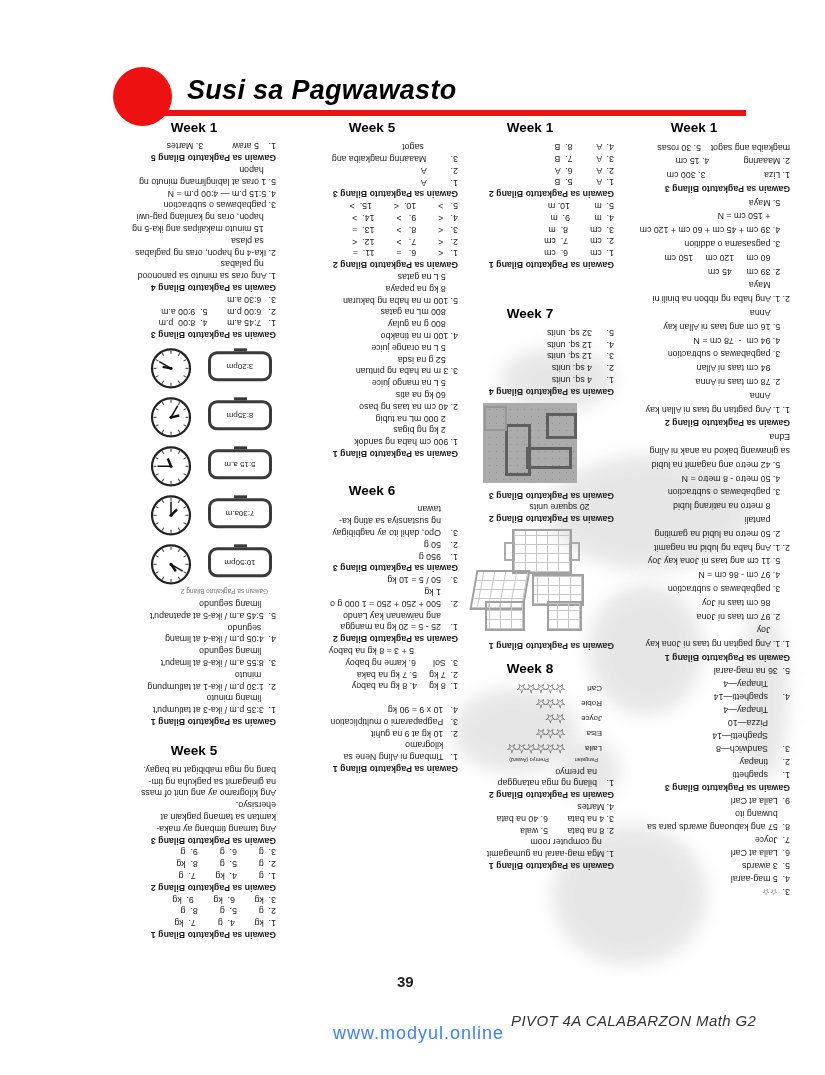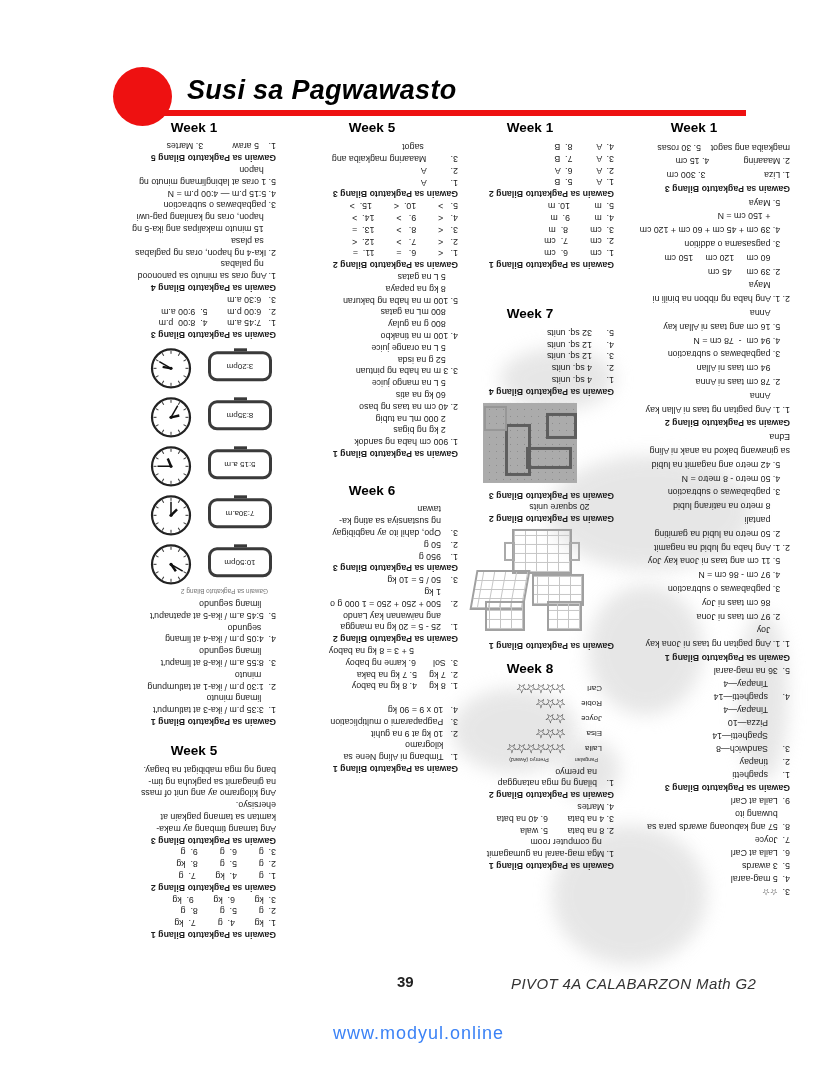--- a/index.html
+++ b/index.html
@@ -46,21 +46,21 @@
           background-size:11px 9px;}
   .flap{position:absolute;width:7px;height:15px;border:2px solid #aaa;top:50%;margin-top:-9px;}
   .flap.l{left:-10px;} .flap.r{right:-10px;}
   
   .gridfig{position:relative;width:94px;height:80px;margin:6px auto;background:#ababab;
            background-image:radial-gradient(#8c8c8c 0.8px,transparent 0.9px);background-size:7px 7px;}
   .gr{position:absolute;border:3px solid #5e5e5e;}
   .gr.faint{border:2px solid #979797;}
   
   .pageno{position:absolute;left:397px;top:973px;font-size:15px;color:#222;font-weight:bold;}
-  .booktitle{position:absolute;left:511px;top:975px;font-size:15px;font-style:italic;letter-spacing:.4px;color:#333;}
+  .booktitle{position:absolute;left:511px;top:1012px;font-size:15px;font-style:italic;letter-spacing:.4px;color:#333;}
   .sitewm{position:absolute;left:333px;top:1023px;font-size:18px;color:#3b82f6;letter-spacing:1px;text-align:right;}
 </style>
 </head>
 <body>
 
 <div class="page">
 
   <div class="blob" style="left:548px;top:455px;width:205px;height:115px;"></div>
   <div class="blob" style="left:588px;top:585px;width:115px;height:130px;"></div>
   <div class="blob" style="left:552px;top:825px;width:155px;height:140px;"></div>

